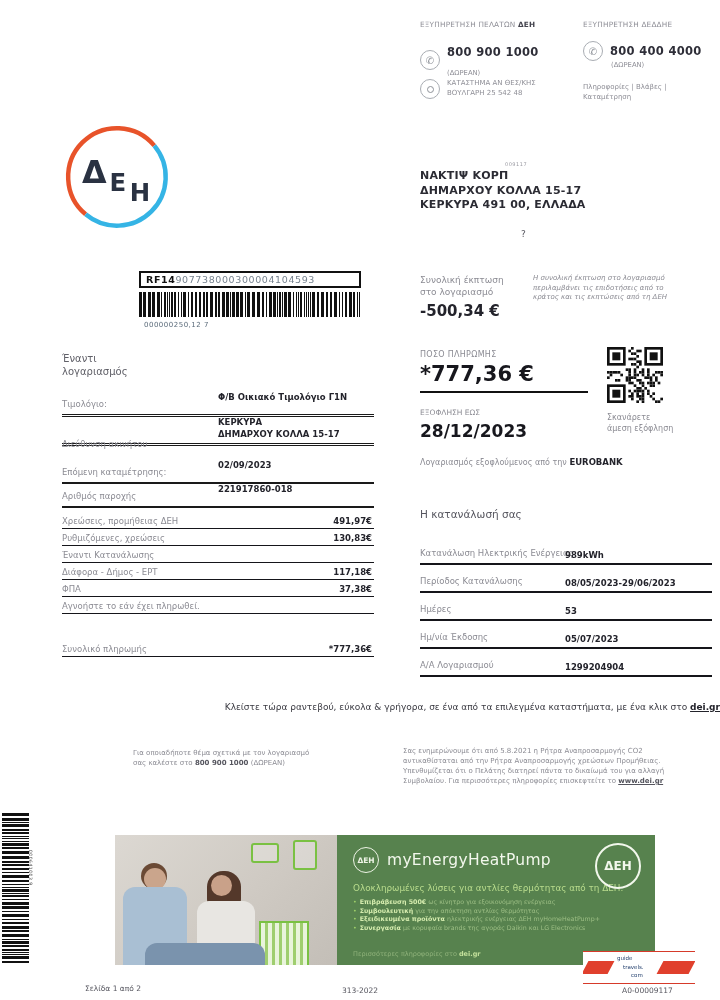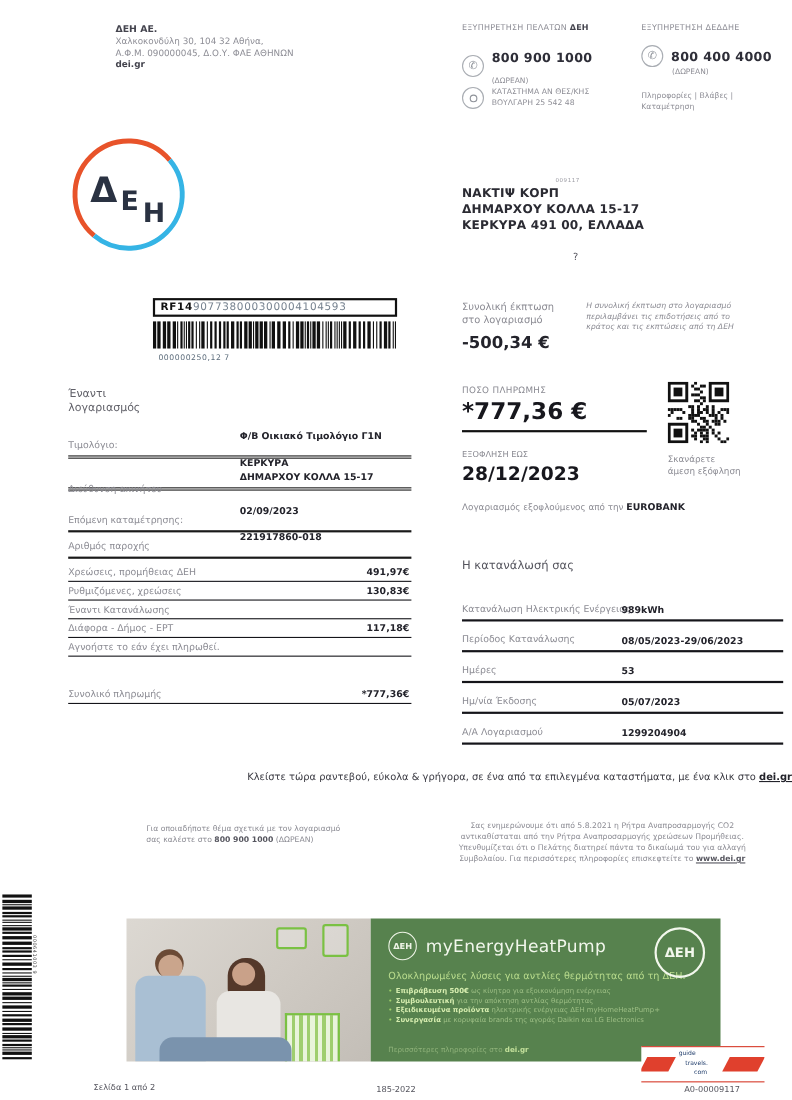--- a/index.html
+++ b/index.html
@@ -105,26 +105,20 @@
   
   .foot { font-size:7.5px; color:#55555e; }
 
   .vnum { font-size:4.5px; color:#444; letter-spacing:.5px; transform:rotate(90deg); transform-origin:left top; white-space:nowrap; }
 </style>
 </head>
 <body>
 
 <div id="page">
 
-  <div class="abs" style="left:105px; top:22px;">
-    <div class="co-name">ΔΕΗ ΑΕ.</div>
-    <div class="co-line">Χαλκοκονδύλη 30, 104 32 Αθήνα,</div>
-    <div class="co-line">Α.Φ.Μ. 090000045, Δ.Ο.Υ. ΦΑΕ ΑΘΗΝΩΝ</div>
-    <div class="co-site">dei.gr</div>
-  </div>
 
   <div class="abs" style="left:420px; top:20px; width:152px;">
     <div class="svc-title"><span>ΕΞΥΠΗΡΕΤΗΣΗ ΠΕΛΑΤΩΝ </span><b>ΔΕΗ</b></div>
     <div class="phone-row" style="margin-top:12px;">
       <span class="circle-icon">✆</span>
       <span><span class="phone-num">800 900 1000</span>
       <span class="free">(ΔΩΡΕΑΝ)</span></span>
     </div>
     <div class="phone-row" style="align-items:flex-start;">
       <span class="dot-icon"></span>
@@ -400,20 +394,24 @@
       </div>
       <div class="crow">
         <span class="lbl">Έναντι Κατανάλωσης</span>
         <span class="val"></span>
       </div>
       <div class="crow">
         <span class="lbl">Διάφορα - Δήμος - ΕΡΤ</span>
         <span class="val">117,18€</span>
       </div>
       <div class="crow">
+        <span class="lbl">ΦΠΑ</span>
+        <span class="val">37,38€</span>
+      </div>
+      <div class="crow">
         <span class="lbl">Αγνοήστε το εάν έχει πληρωθεί.</span>
         <span class="val"></span>
       </div>
       <div class="crow" style="margin-top: 26px;">
         <span class="lbl">Συνολικό πληρωμής</span>
         <span class="val">*777,36€</span>
       </div>
     </div>
 
   <div class="abs cons-title" style="left:420px; top:508px;">Η κατανάλωσή σας</div>
@@ -426,21 +424,21 @@
     </div>
 
   <div class="abs cta" style="left:0; top:702px;">
     <span>Κλείστε τώρα ραντεβού, εύκολα &amp; γρήγορα, σε ένα από τα επιλεγμένα καταστήματα, με ένα κλικ στο </span><b>dei.gr</b>
   </div>
 
   <div class="abs note" style="left:133px; top:748px; width:256px;">
     <span>Για οποιαδήποτε θέμα σχετικά με τον λογαριασμό</span><br>
     <span>σας καλέστε στο </span><b>800 900 1000</b><span> (ΔΩΡΕΑΝ)</span>
   </div>
-  <div class="abs note" style="left:403px; top:746px; width:289px;text-align:center;">
+  <div class="abs note" style="left:403px; top:746px; width:289px;">
     <span>Σας ενημερώνουμε ότι από 5.8.2021 η Ρήτρα Αναπροσαρμογής CO2 αντικαθίσταται από την Ρήτρα Αναπροσαρμογής χρεώσεων Προμήθειας. Υπενθυμίζεται ότι ο Πελάτης διατηρεί πάντα το δικαίωμά του για αλλαγή Συμβολαίου. Για περισσότερες πληροφορίες επισκεφτείτε το </span><span class="lnk">www.dei.gr</span>
   </div>
 
   <div class="abs" id="left-barcode" style="left:2px; top:813px;"><svg width="27" height="152" xmlns="http://www.w3.org/2000/svg" fill="#111">
         <rect x="0" y="0" width="27" height="3"></rect>
         <rect x="0" y="5" width="27" height="3"></rect>
         <rect x="0" y="9" width="27" height="1"></rect>
         <rect x="0" y="11" width="27" height="3"></rect>
         <rect x="0" y="16" width="27" height="2"></rect>
         <rect x="0" y="19" width="27" height="2"></rect>
@@ -519,16 +517,16 @@
     <div class="bar" style="left:2px; width:26px;"></div>
     <div class="bar" style="right:3px; width:32px;"></div>
     <div class="txt">
       <span>guide</span><br>
       <span style="margin-left:6px;">travels.</span><br>
       <span style="margin-left:14px;">com</span>
     </div>
   </div>
 
   <div class="abs foot" style="left:85px; top:984px;">Σελίδα 1 από 2</div>
-  <div class="abs foot" style="left:0; right:0; top:986px; text-align:center;">185-2022</div>
+  <div class="abs foot" style="left:0; right:0; top:986px; text-align:center;">313-2022</div>
   <div class="abs foot" style="left:622px; top:986px;">Α0-00009117</div>
 
 </div>
 
 </body></html>

